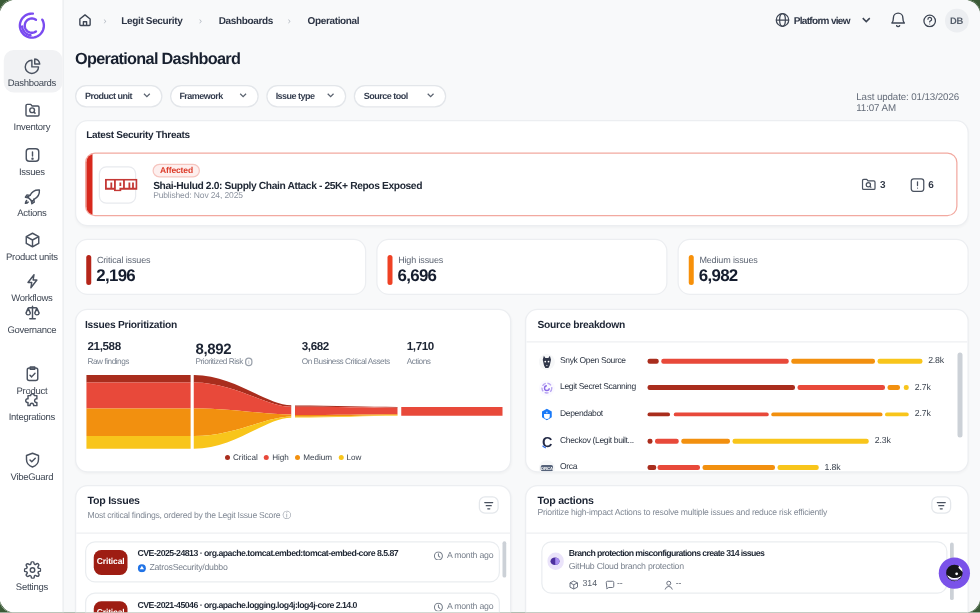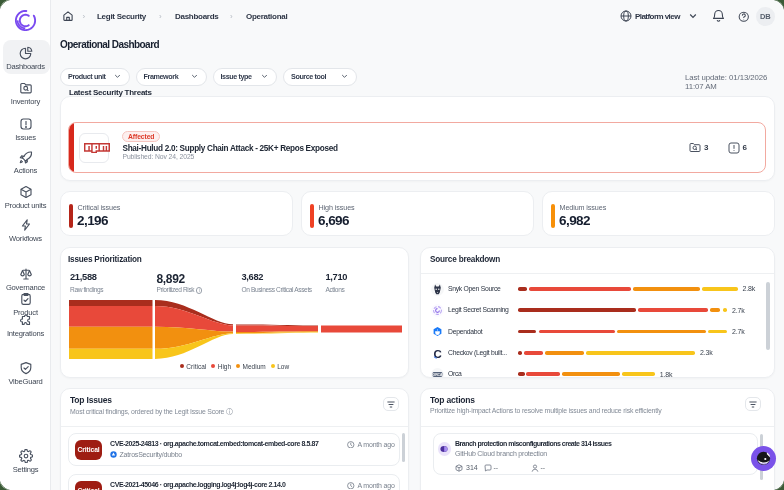--- a/index.html
+++ b/index.html
@@ -91,21 +91,21 @@
           <div class="lbl">Product units</div>
         </div>
         <div class="sb-item" style="top:218px">
           <svg width="14" height="14" viewBox="0 0 14 14">
             <g fill="none" stroke="#4a5260" stroke-width="1.15" stroke-linecap="round" stroke-linejoin="round">
               <path d="M8.2 1.8 3.4 8h3l-.7 4.2L10.5 6h-3z"></path>
             </g>
           </svg>
           <div class="lbl">Workflows</div>
         </div>
-        <div class="sb-item" style="top:267px">
+        <div class="sb-item" style="top:243px">
           <svg width="14" height="14" viewBox="0 0 14 14">
             <g fill="none" stroke="#4a5260" stroke-width="1.15" stroke-linecap="round" stroke-linejoin="round">
               <path d="M7 2v10M4 3.2h6M7 12h0M4.8 12h4.4"></path>
               <path d="M3.5 3.5 1.8 7.5a1.8 1.8 0 0 0 3.5 0zM10.5 3.5 8.8 7.5a1.8 1.8 0 0 0 3.5 0z"></path>
             </g>
           </svg>
           <div class="lbl">Governance</div>
         </div>
         <div class="sb-item" style="top:292px">
           <svg width="14" height="14" viewBox="0 0 14 14">
@@ -170,37 +170,37 @@
       <path d="M6.5 1.5a3.8 3.8 0 0 1 3.8 3.8c0 3 1.2 4.1 1.2 4.1H1.5s1.2-1.1 1.2-4.1A3.8 3.8 0 0 1 6.5 1.5z"></path>
       <path d="M5.3 11.5a1.3 1.3 0 0 0 2.4 0"></path>
     </svg>
   <svg class="abs" style="left:738px;top:10.5px" width="11.5" height="11.5" viewBox="0 0 14 14" fill="none" stroke="#3e4654" stroke-width="1.25" stroke-linecap="round">
       <circle cx="7" cy="7" r="5.6"></circle>
       <path d="M5.3 5.3a1.8 1.8 0 1 1 2.4 1.7c-.5.2-.7.5-.7 1"></path>
       <circle cx="7" cy="9.9" r=".5" fill="#3e4654" stroke="none"></circle>
     </svg>
   <div class="abs" style="left:756px;top:7px;width:18.5px;height:18.5px;border-radius:50%;background:#eceef1;display:flex;align-items:center;justify-content:center;font-size:7.5px;font-weight:700;color:#555e6b;letter-spacing:-.2px">DB</div>
 
-  <div class="abs bold" style="left:60px;top:39px;font-size:10px;letter-spacing:-.55px;color:#18202f">Operational Dashboard</div>
+  <div class="abs bold" style="left:60px;top:39px;font-size:13px;letter-spacing:-.55px;color:#18202f">Operational Dashboard</div>
   <div class="pill" style="left:60px;top:67.5px;width:70px">Product unit <svg width="7" height="5" viewBox="0 0 8 6" fill="none" stroke="#5b6370" stroke-width="1.2">
         <path d="M1.2 1.2 4 4 6.8 1.2"></path>
       </svg></div>
   <div class="pill" style="left:135.5px;top:67.5px;width:71px">Framework <svg width="7" height="5" viewBox="0 0 8 6" fill="none" stroke="#5b6370" stroke-width="1.2">
         <path d="M1.2 1.2 4 4 6.8 1.2"></path>
       </svg></div>
   <div class="pill" style="left:212.5px;top:67.5px;width:64.5px">Issue type <svg width="7" height="5" viewBox="0 0 8 6" fill="none" stroke="#5b6370" stroke-width="1.2">
         <path d="M1.2 1.2 4 4 6.8 1.2"></path>
       </svg></div>
   <div class="pill" style="left:283px;top:67.5px;width:73.5px">Source tool <svg width="7" height="5" viewBox="0 0 8 6" fill="none" stroke="#5b6370" stroke-width="1.2">
         <path d="M1.2 1.2 4 4 6.8 1.2"></path>
       </svg></div>
   <div class="abs" style="left:685px;top:72.5px;font-size:7.8px;letter-spacing:-.08px;color:#646c79">Last update: 01/13/2026 11:07 AM</div>
 
   <div class="panel" style="left:60px;top:96px;width:715px;height:85px"></div>
-  <div class="abs bold" style="left:69px;top:88px;font-size:8px;letter-spacing:-.25px;color:#1d2534">Latest Security Threats</div>
+  <div class="abs bold" style="left:69px;top:103px;font-size:8px;letter-spacing:-.25px;color:#1d2534">Latest Security Threats</div>
   <div class="abs" style="left:68px;top:122px;width:698px;height:51px;border:1px solid #f2a9a0;border-radius:8px;background:#fff;overflow:hidden">
     <div style="position:absolute;left:0;top:0;bottom:0;width:4.5px;background:#d7281c"></div>
   </div>
   <div class="abs" style="left:79px;top:133px;width:30px;height:30px;background:#fff;border:1px solid #e8eaee;border-radius:6px"></div>
   <svg class="abs" style="left:84px;top:142.6px" width="26" height="10.2" viewBox="0 0 18 7">
       <path fill="#c43835" d="M0 0h18v6H9v1H5V6H0V0zm1 5h2V2h1v3h1V1H1v4zm5-4v5h2V5h2V1H6zm2 1h1v2H8V2zm3-1v4h2V2h1v3h1V2h1v3h1V1h-7z"></path>
     </svg>
   <div class="abs" style="left:122px;top:130.5px;height:11.5px;padding:0 5px;background:#fdefee;border:1px solid #f6c5bf;border-radius:6px;display:flex;align-items:center;font-size:6.8px;font-weight:700;color:#dc3a28;letter-spacing:-.1px">Affected</div>
   <div class="abs bold" style="left:122.5px;top:143.5px;font-size:8.2px;letter-spacing:-.3px;color:#212936">Shai-Hulud 2.0: Supply Chain Attack - 25K+ Repos Exposed</div>
   <div class="abs" style="left:122.5px;top:153px;font-size:6.8px;letter-spacing:-.1px;color:#8b929e">Published: Nov 24, 2025</div>

